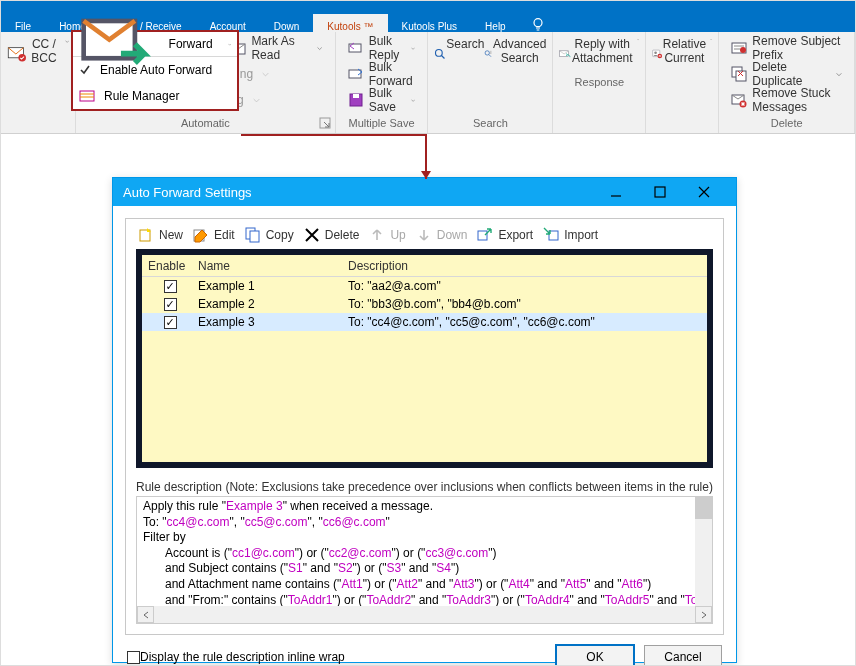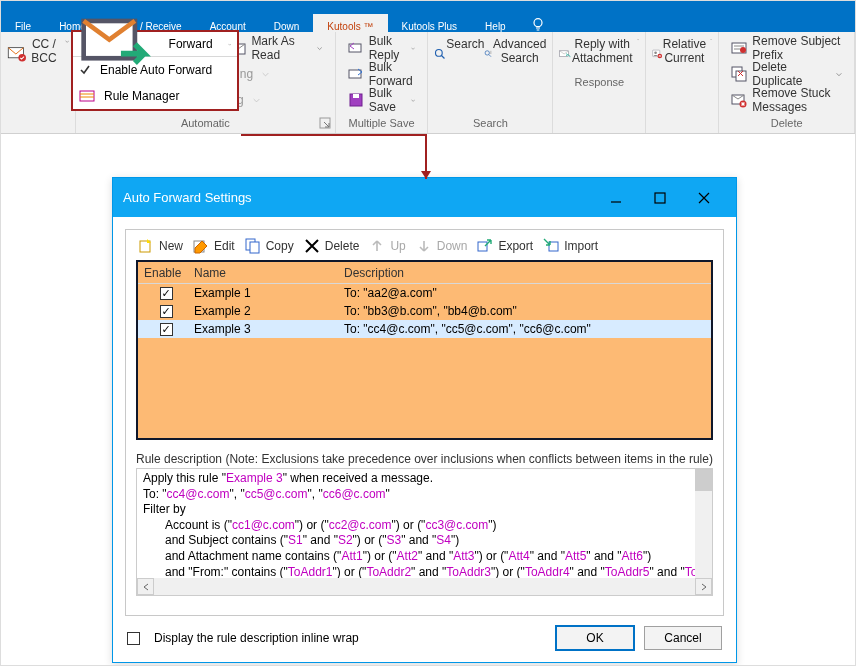--- a/index.html
+++ b/index.html
@@ -47,21 +47,21 @@
   .dialog-titlebar .winbtn { width: 44px; height: 28px; display: flex; align-items: center; justify-content: center; color: #000; cursor: pointer; }
 
   .dialog-inner { flex: 1; padding: 12px; display: flex; flex-direction: column; }
   .dialog-panel { border: 1px solid #c8c8c8; flex: 1; display: flex; flex-direction: column; padding: 8px 10px 10px 10px; position: relative; }
 
   .dlg-toolbar { display: flex; align-items: center; gap: 10px; padding: 0 0 6px 2px; }
   .dlg-tool-btn { display: flex; align-items: center; gap: 5px; cursor: pointer; font-size: 12px; color: #333; }
   .dlg-tool-btn.disabled { color: #a8a8a8; cursor: default; }
   .dlg-tool-btn .small-icon { width: 16px; height: 16px; }
 
-  .rules-table-wrap { border: 2px solid #0f172a; height: 180px; overflow: hidden; background: #fdba74; }
+  .rules-table-wrap { border: 6px solid #0f172a; height: 219px; overflow: hidden; background: #fef9c3; }
   .rules-header { display: flex; align-items: center; height: 22px; border-bottom: 1px solid #d8d8d8; font-size: 12px; color: #333; }
   .col-enable { width: 50px; padding-left: 6px; }
   .col-name { width: 150px; padding-left: 6px; }
   .col-desc { flex: 1; padding-left: 6px; }
   .rules-row { display: flex; align-items: center; height: 18px; font-size: 12px; }
   .rules-row.selected { background: #d7ebff; }
   .rules-row .col-enable { display: flex; justify-content: center; }
   .chkbox { width: 13px; height: 13px; border: 1px solid #333; display: inline-flex; align-items: center; justify-content: center; background: #fff; }
   .chkbox.checked::after { content: "✓"; font-size: 11px; line-height: 1; }
 
@@ -70,21 +70,21 @@
   .rule-desc-content { padding: 2px 6px 2px 6px; font-size: 12px; line-height: 1.3; white-space: nowrap; overflow-x: auto; overflow-y: auto; height: 100%; }
   .rdc-q { color: #c000c0; }
   .rdc-ind { padding-left: 22px; }
   .rule-desc-scrollbar-v { position: absolute; right: 0; top: 0; bottom: 17px; width: 17px; background: #f0f0f0; }
   .rule-desc-scrollbar-v::before { content: ""; position: absolute; top: 0; right: 0; left: 0; height: 22px; background: #cdcdcd; }
   .rule-desc-scrollbar-h { position: absolute; left: 0; right: 0; bottom: 0; height: 17px; background: #f0f0f0; display: flex; align-items: center; }
   .sbh-btn { width: 17px; height: 17px; border: 1px solid #ccc; display: flex; align-items: center; justify-content: center; }
   .sbh-track { flex: 1; height: 17px; }
 
   .dialog-footer { display: flex; align-items: center; padding: 10px 2px 0 2px; gap: 10px; }
-  .dialog-footer .left { flex: 1; display: flex; align-items: center; gap: 14px; font-size: 12px; }
+  .dialog-footer .left { flex: 1; display: flex; align-items: center; gap: 0; font-size: 12px; }
   .std-btn { height: 24px; width: 78px; border: 1px solid #a0a0a0; background: #f3f3f3; font-size: 12px; cursor: pointer; }
   .std-btn.primary { border: 1px solid #0072c6; outline: 1px solid #0072c6; }
 
 </style>
 </head>
 <body>
 
 <div class="ribbon-tabs">
   <div class="ribbon-tab">File</div>
   <div class="ribbon-tab">Home</div>

